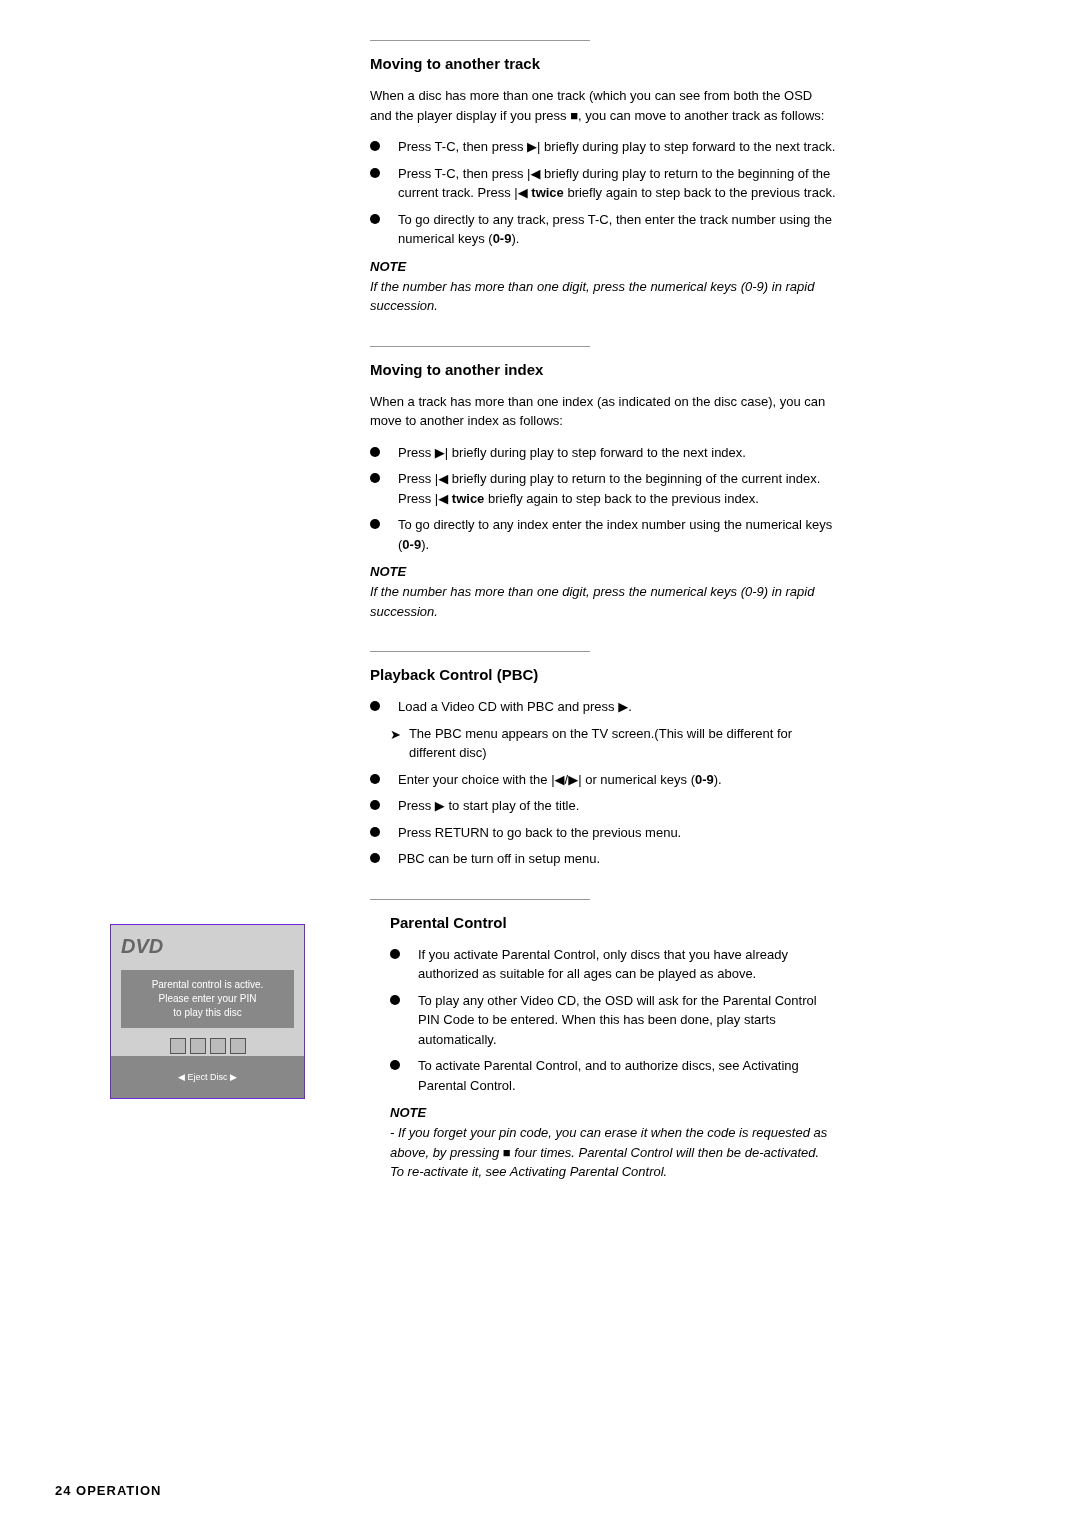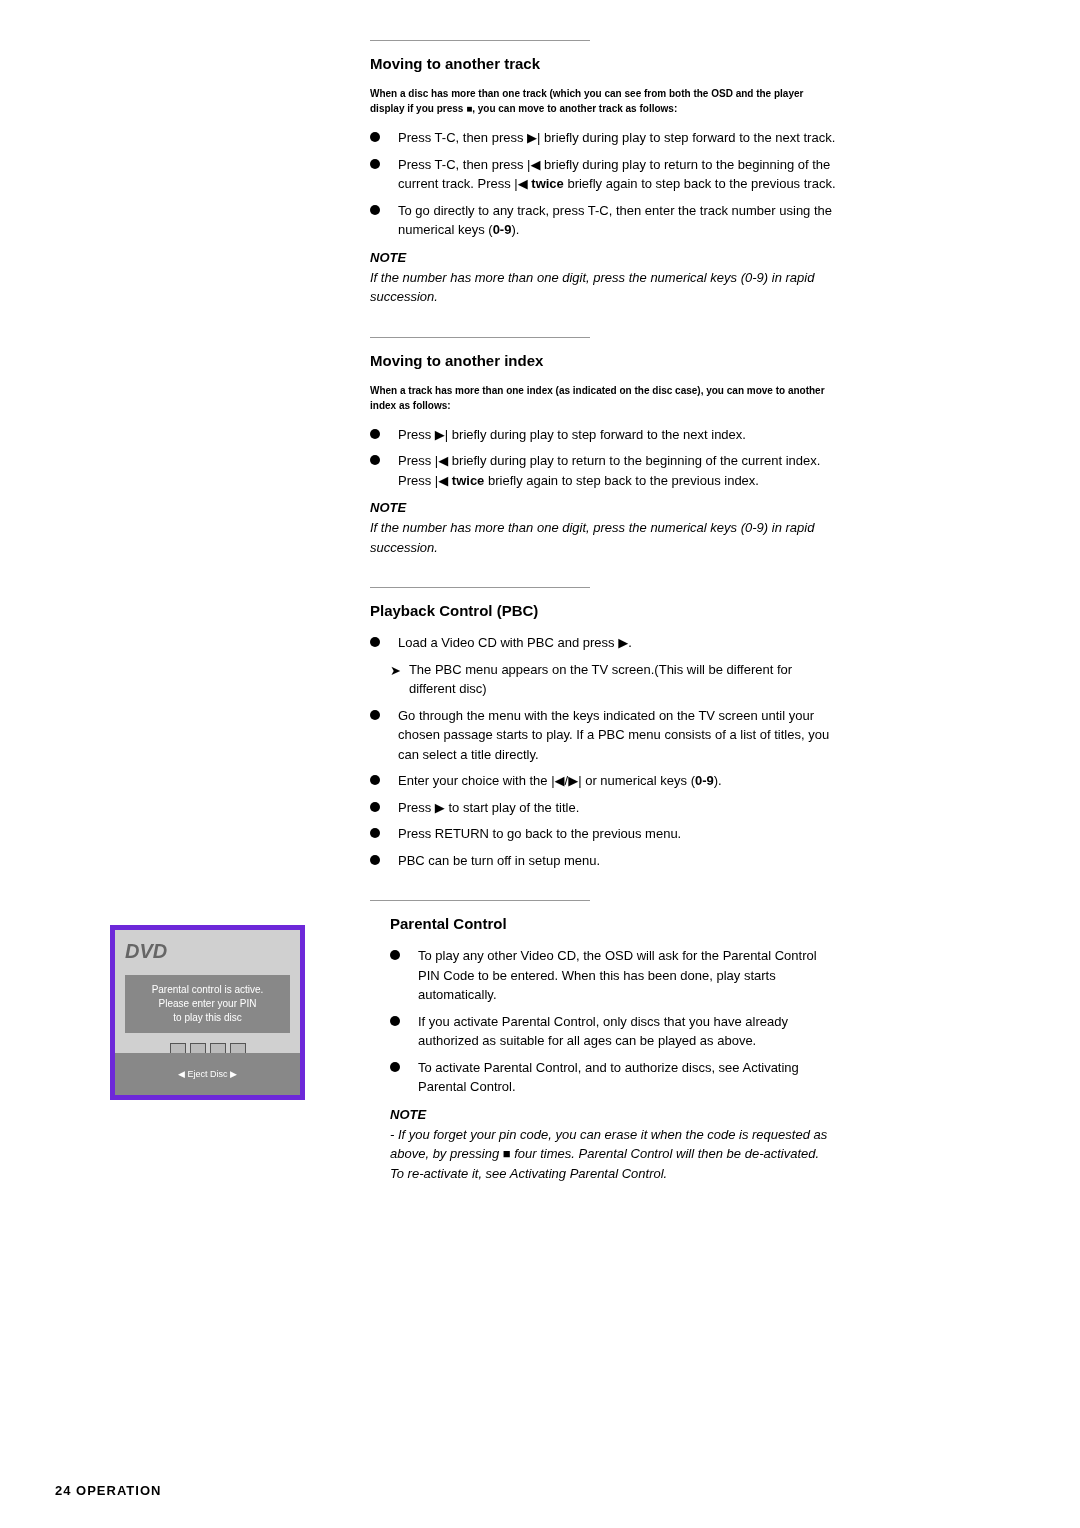--- a/index.html
+++ b/index.html
@@ -41,24 +41,23 @@
       margin-bottom: 14px;
     }
 
     .section-title {
       font-size: 15px;
       font-weight: bold;
       margin-bottom: 14px;
     }
 
     .section-body {
-      font-size: 10px;
+      font-size: 13px;
       line-height: 1.5;
       margin-bottom: 12px;
-      font-weight: bold;
     }
 
     .bullet-list {
       list-style: none;
       padding: 0;
       margin: 0 0 10px 0;
     }
 
     .bullet-list li {
       display: flex;
@@ -106,21 +105,21 @@
 
     .bottom-area {
       display: flex;
       align-items: flex-start;
       margin-top: 10px;
     }
 
     .dvd-box {
       width: 195px;
       height: 175px;
-      border: 5px solid #6d28d9;
+      border: 1px solid #6d28d9;
       background: #d0d0d0;
       flex-shrink: 0;
       margin-left: 55px;
       margin-right: 0;
       display: flex;
       flex-direction: column;
       align-items: center;
       justify-content: flex-start;
       padding: 10px 10px 0 10px;
       position: relative;
@@ -230,44 +229,44 @@
       </div>
       <ul class="bullet-list">
         <li>
           <span class="bullet-dot"></span>
           <span>Press ▶| briefly during play to step forward to the next index.</span>
         </li>
         <li>
           <span class="bullet-dot"></span>
           <span>Press |◀ briefly during play to return to the beginning of the current index. Press |◀ <strong>twice</strong> briefly again to step back to the previous index.</span>
         </li>
+        <li>
+          <span class="bullet-dot"></span>
+          <span>To go directly to any index enter the index number using the numerical keys (<strong>0-9</strong>).</span>
+        </li>
       </ul>
       <div class="note-block">
         <div class="note-title">NOTE</div>
         <div class="note-text">If the number has more than one digit, press the numerical keys (0-9) in rapid succession.</div>
       </div>
     </div>
 
     <div class="section">
       <hr class="section-divider">
       <div class="section-title">Playback Control (PBC)</div>
       <ul class="bullet-list">
         <li>
           <span class="bullet-dot"></span>
           <span>Load a Video CD with PBC and press ▶.</span>
         </li>
         <li style="display:flex; flex-direction: column; margin-left: 20px; margin-bottom: 7px;">
           <div style="display:flex; align-items: flex-start;">
             <span class="bullet-arrow" style="margin-left:0; margin-right:8px;">➤</span>
             <span>The PBC menu appears on the TV screen.(This will be different for different disc)</span>
           </div>
-        </li>
-        <li>
-          <span class="bullet-dot"></span>
-          <span>Go through the menu with the keys indicated on the TV screen until your chosen passage starts to play. If a PBC menu consists of a list of titles, you can select a title directly.</span>
         </li>
         <li>
           <span class="bullet-dot"></span>
           <span>Enter your choice with the |◀/▶| or numerical keys (<strong>0-9</strong>).</span>
         </li>
         <li>
           <span class="bullet-dot"></span>
           <span>Press ▶ to start play of the title.</span>
         </li>
         <li>
@@ -303,25 +302,25 @@
             </div>
             <div class="dvd-eject-bar">◀ Eject Disc ▶</div>
           </div>
         </div>
 
         <div class="parental-content">
           <div class="section-title">Parental Control</div>
           <ul class="bullet-list">
             <li>
               <span class="bullet-dot"></span>
-              <span>To play any other Video CD, the OSD will ask for the Parental Control PIN Code to be entered. When this has been done, play starts automatically.</span>
+              <span>If you activate Parental Control, only discs that you have already authorized as suitable for all ages can be played as above.</span>
             </li>
             <li>
               <span class="bullet-dot"></span>
-              <span>If you activate Parental Control, only discs that you have already authorized as suitable for all ages can be played as above.</span>
+              <span>To play any other Video CD, the OSD will ask for the Parental Control PIN Code to be entered. When this has been done, play starts automatically.</span>
             </li>
             <li>
               <span class="bullet-dot"></span>
               <span>To activate Parental Control, and to authorize discs, see Activating Parental Control.</span>
             </li>
           </ul>
           <div class="note-block">
             <div class="note-title">NOTE</div>
             <div class="note-text">- If you forget your pin code, you can erase it when the code is requested as above, by pressing ■ four times. Parental Control will then be de-activated. To re-activate it, see Activating Parental Control.</div>
           </div>

